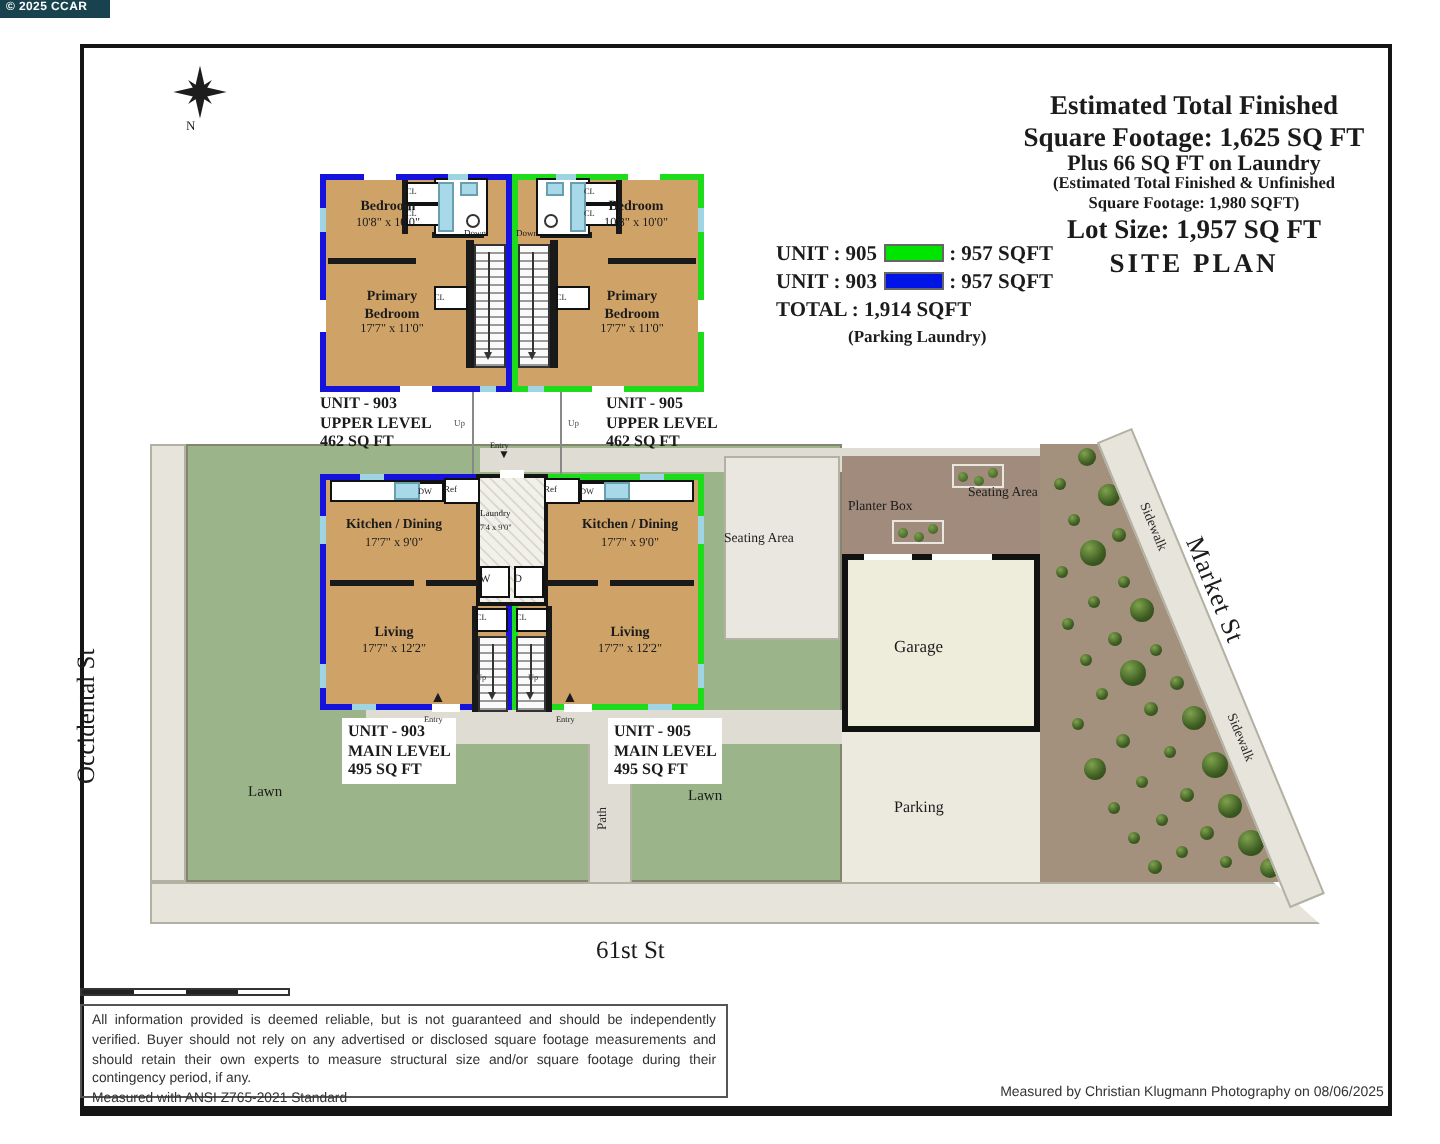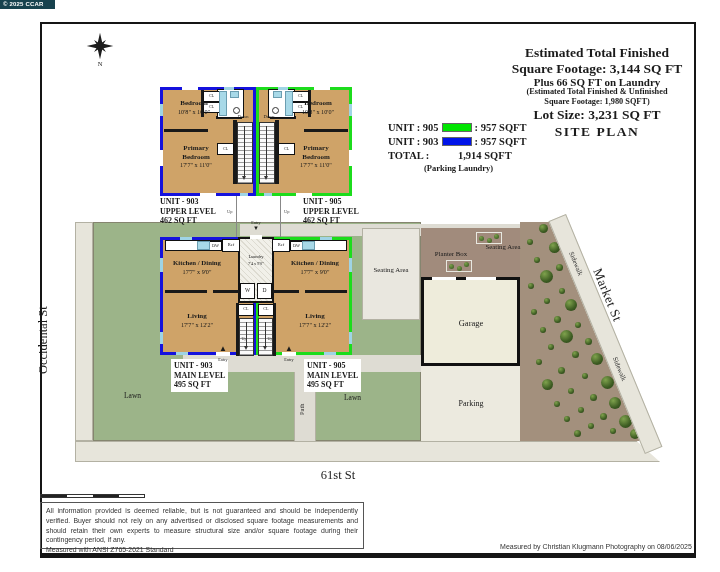--- a/index.html
+++ b/index.html
@@ -1,21 +1,21 @@
 <!DOCTYPE html>
 <html><head>
 <meta charset="utf-8">
 <style>
   *{box-sizing:border-box;margin:0;padding:0}
   html,body{background:#fff}
   #page{position:relative;width:720px;height:572px;background:#fff;overflow:hidden;
         font-family:"Liberation Serif",serif;color:#1b1b1b}
   .abs{position:absolute}
   .lbl{position:absolute;color:#1b1b1b}
-  .c{text-align:center}
+  .c{}
   .vt{writing-mode:vertical-rl;transform:rotate(180deg)}
 
   #ccar{position:absolute;left:0;top:0;width:55px;height:9px;background:#17424e;color:#fff;
         font:bold 6px "Liberation Sans",sans-serif;line-height:9px;padding-left:3px;letter-spacing:.2px;z-index:9}
   #frame{position:absolute;left:40px;top:22px;width:656px;height:536px;border:2px solid #151515;border-bottom:5px solid #151515;z-index:0}
 
   
   #titleblk{position:absolute;left:203px;top:24px;width:330px;text-align:center;z-index:6}
   #title{display:inline-block;font-size:20px;font-weight:bold;letter-spacing:.5px;
          border-bottom:1.5px solid #222;padding:0 14px 1px}
@@ -102,38 +102,38 @@
     <svg width="28" height="28" viewBox="0 0 40 40">
       <path d="M20 1 L23.5 16.5 L39 20 L23.5 23.5 L20 39 L16.5 23.5 L1 20 L16.5 16.5 Z" fill="#1d1d1d"></path>
       <path d="M20 8 L22.3 17.7 L32 20 L22.3 22.3 L20 32 L17.7 22.3 L8 20 L17.7 17.7 Z" fill="#1d1d1d" transform="rotate(45 20 20)"></path>
     </svg>
   </div>
   <div class="lbl c" style="left:93px;top:60px;width:14px;font-size:6.5px">N</div>
 
 
   <div id="summary">
     <div class="s1">Estimated Total Finished</div>
-    <div class="s1">Square Footage: 3,144 SQ FT</div>
+    <div class="s1">Square Footage: 1,625 SQ FT</div>
     <div class="s2" style="font-size:11px">Plus 66 SQ FT on Laundry</div>
     <div class="s2">(Estimated Total Finished &amp; Unfinished</div>
     <div class="s2">Square Footage: 1,980 SQFT)</div>
-    <div class="s1">Lot Size:  3,231 SQ FT</div>
+    <div class="s1">Lot Size:  1,957 SQ FT</div>
     <div class="s1" id="siteplanlbl">SITE PLAN</div>
   </div>
 
   <div id="overall">
     <div class="orow">
       <span>UNIT : 905</span><span class="swatch" style="background: rgb(0, 229, 0);"></span><span>:  957  SQFT</span>
     </div>
     <div class="orow">
       <span>UNIT : 903</span><span class="swatch" style="background: rgb(0, 20, 232);"></span><span>:  957  SQFT</span>
     </div>
     <div class="orow">
       <span>TOTAL :</span>
-      <span style="margin-left:26px">1,914  SQFT</span>
+      <span style="">1,914  SQFT</span>
     </div>
     <div id="onote">(Parking Laundry)</div>
   </div>
 
   <div class="abs sidewalk" style="left:75px;top:222px;width:18px;height:219px;z-index:1"></div>
   <div class="swlblv" style="left:77px;top:232px;height:44px;width:14px">Sidewalk</div>
   <div class="swlblv" style="left:77px;top:316px;height:48px;width:14px">Sidewalk</div>
   <div class="swlblv" style="left:77px;top:396px;height:44px;width:14px">Sidewalk</div>
 
   <div class="abs sidewalk" style="left:75px;top:441px;width:585px;height:21px;z-index:1;clip-path:polygon(0 0,96% 0,100% 100%,0 100%)"></div>

